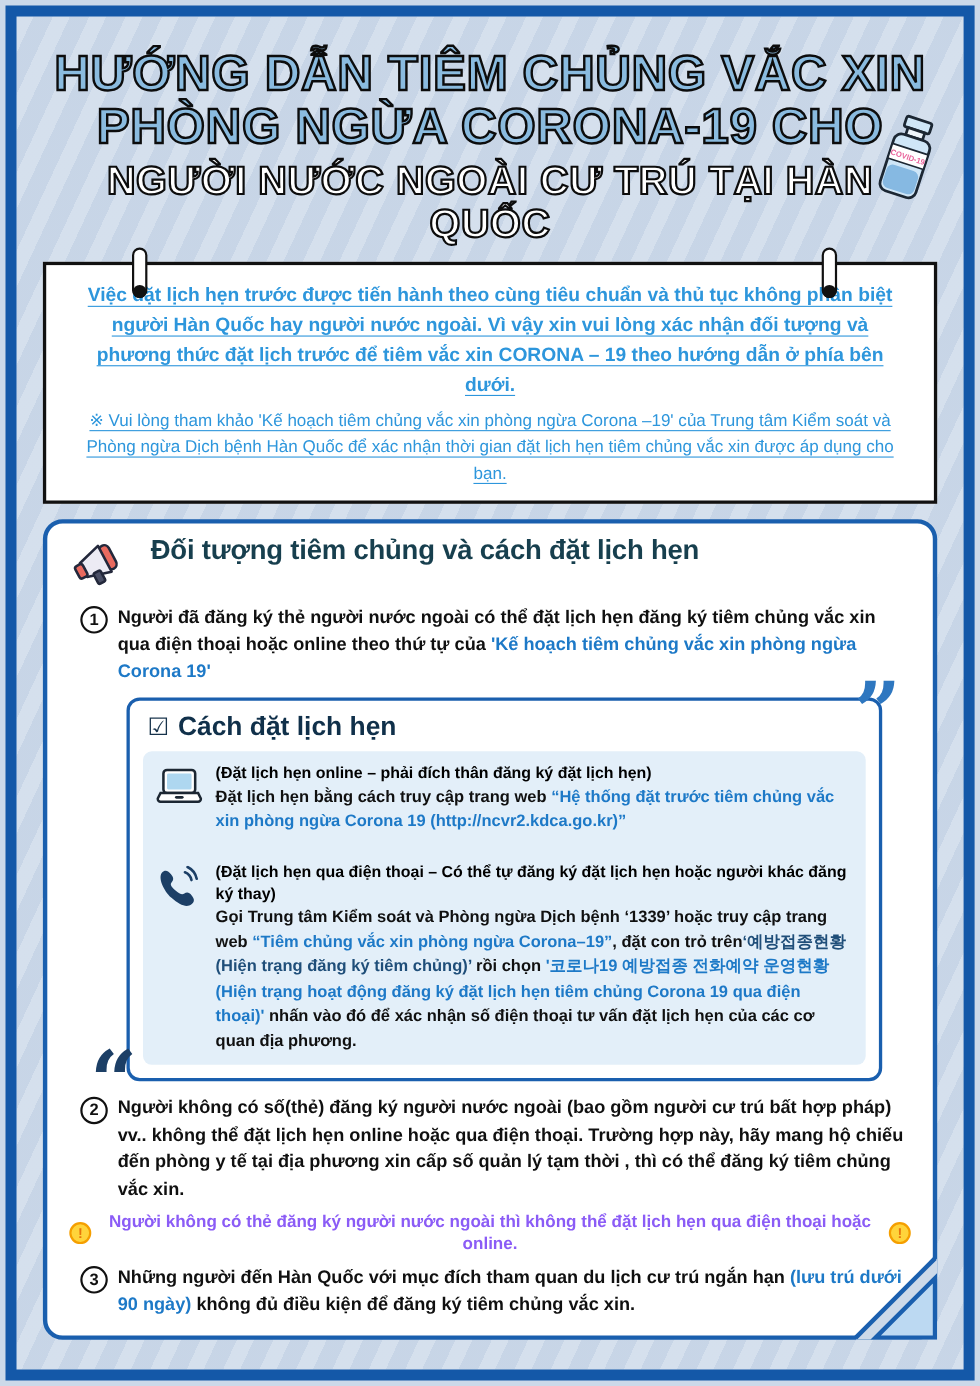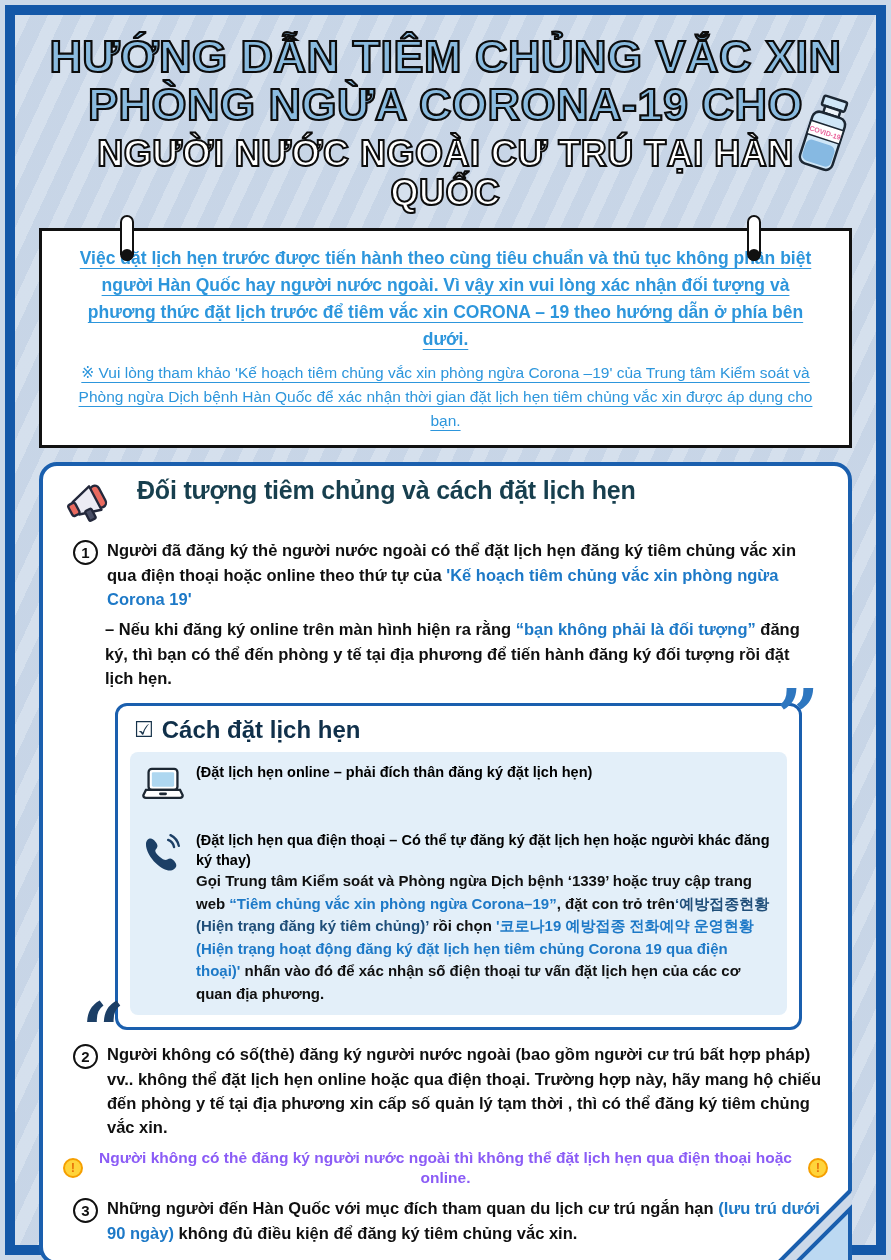--- a/index.html
+++ b/index.html
@@ -11,21 +11,21 @@
   }
   .page {
     position:absolute; inset:5px;
     border:10px solid #1458a8;
     background:
       repeating-linear-gradient(115deg, rgba(255,255,255,.18) 0 14px, rgba(160,180,210,.10) 14px 30px),
       #ccd9e9;
     padding:10px 24px 0 24px;
   }
   
-  .title-wrap { text-align:center; position:relative; margin-top:8px; }
+  .title-wrap { text-align:center; position:relative; margin-top:18px; }
   .title-line {
     font-weight:800; letter-spacing:.5px; line-height:1.06;
     color:#8abbdf;
     -webkit-text-stroke:2.2px #0c0c0c;
     text-shadow:0 0 1px #000;
   }
   .title-line.l1 { font-size:45px; }
   .title-line.l2 { font-size:45px; }
   .title-line.l3 { font-size:36px; color:#ffffff; margin-top:7px; -webkit-text-stroke:2px #0c0c0c; }
   .vial { position:absolute; right:2px; top:62px; transform:rotate(18deg); }
@@ -141,23 +141,20 @@
             <rect x="22" y="42" width="9" height="14" rx="2" fill="#4a4f66"></rect>
           </g>
         </svg>
       </span>
       <h1>Đối tượng tiêm chủng và cách đặt lịch hẹn</h1>
     </div>
 
     <div class="item">
       <span class="num-circle">1</span>
       <p><span>Người đã đăng ký thẻ người nước ngoài có thể đặt lịch hẹn đăng ký tiêm chủng vắc xin qua điện thoại hoặc online theo thứ tự của </span><span class="blue">'Kế hoạch tiêm chủng vắc xin phòng ngừa Corona 19'</span></p>
-    </div>
-    <div class="sub">
-      <p><span>– Nếu khi đăng ký online trên màn hình hiện ra rằng </span><span class="blue">“bạn không phải là đối tượng”</span><span> đăng ký, thì bạn có thể đến phòng y tế tại địa phương để tiến hành đăng ký đối tượng rồi đặt lịch hẹn.</span></p>
     </div>
 
     <div class="howto">
       <span class="quote-tr">”</span>
       <span class="quote-bl">“</span>
       <div class="howto-head">
         <span class="chk">☑</span>
         <h2>Cách đặt lịch hẹn</h2>
       </div>
       <div class="howto-body">
@@ -165,20 +162,21 @@
           <span class="howto-icon">
             <svg width="42" height="36" viewBox="0 0 64 54">
               <rect x="10" y="4" width="44" height="32" rx="5" fill="#fff" stroke="#1c2733" stroke-width="3.5"></rect>
               <rect x="15" y="9" width="34" height="22" rx="2" fill="#aed7f0"></rect>
               <path d="M6 36 h52 l4 8 a4 4 0 0 1 -4 4 h-52 a4 4 0 0 1 -4 -4 z" fill="#fff" stroke="#1c2733" stroke-width="3.5"></path>
               <rect x="26" y="40" width="12" height="4" rx="2" fill="#1c2733"></rect>
             </svg>
           </span>
           <div>
             <h3>(Đặt lịch hẹn online – phải đích thân đăng ký đặt lịch hẹn)</h3>
+            <p><span>Đặt lịch hẹn bằng cách truy cập trang web </span><span class="blue">“Hệ thống đặt trước tiêm chủng vắc xin phòng ngừa Corona 19 (http://ncvr2.kdca.go.kr)”</span></p>
           </div>
         </div>
         <div class="howto-item">
           <span class="howto-icon">
             <svg width="38" height="38" viewBox="0 0 64 64">
               <path d="M14 6 c6 -4 10 0 13 6 c3 6 2 9 -2 12 c-3 2 -2 6 3 13 c5 7 9 9 12 8 c5 -2 8 -1 11 5 c3 6 3 10 -3 13 c-8 4 -18 -2 -28 -16 C10 33 6 12 14 6 Z" fill="#1c3f66" transform="rotate(-12 32 32)"></path>
               <path d="M44 10 a16 16 0 0 1 10 12" fill="none" stroke="#1c3f66" stroke-width="4" stroke-linecap="round"></path>
               <path d="M48 2 a26 26 0 0 1 14 18" fill="none" stroke="#1c3f66" stroke-width="4" stroke-linecap="round"></path>
             </svg>
           </span>

